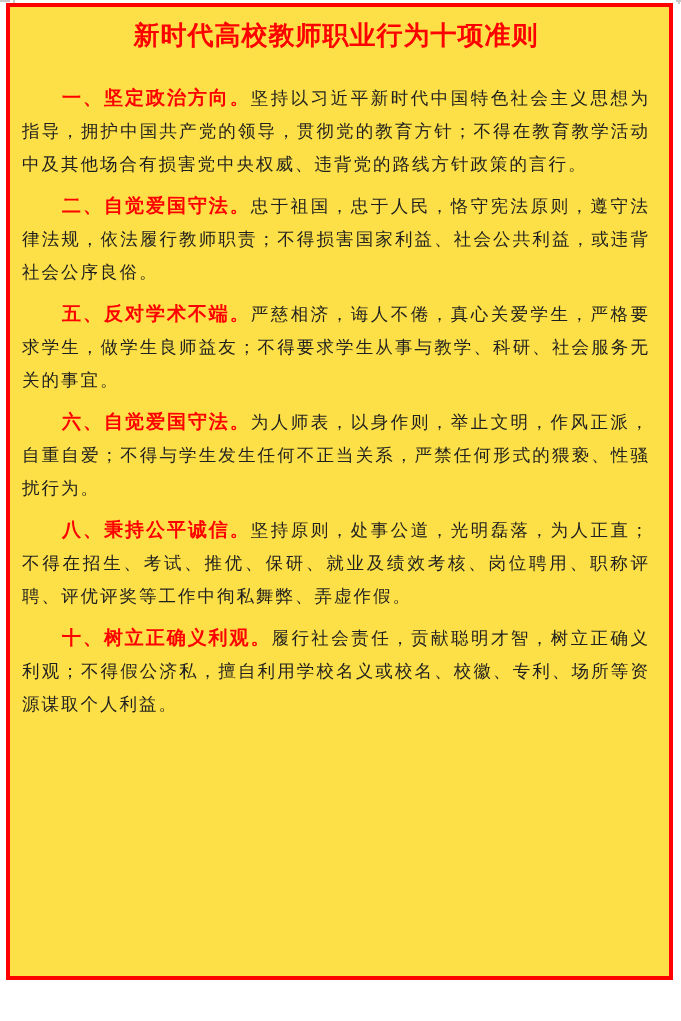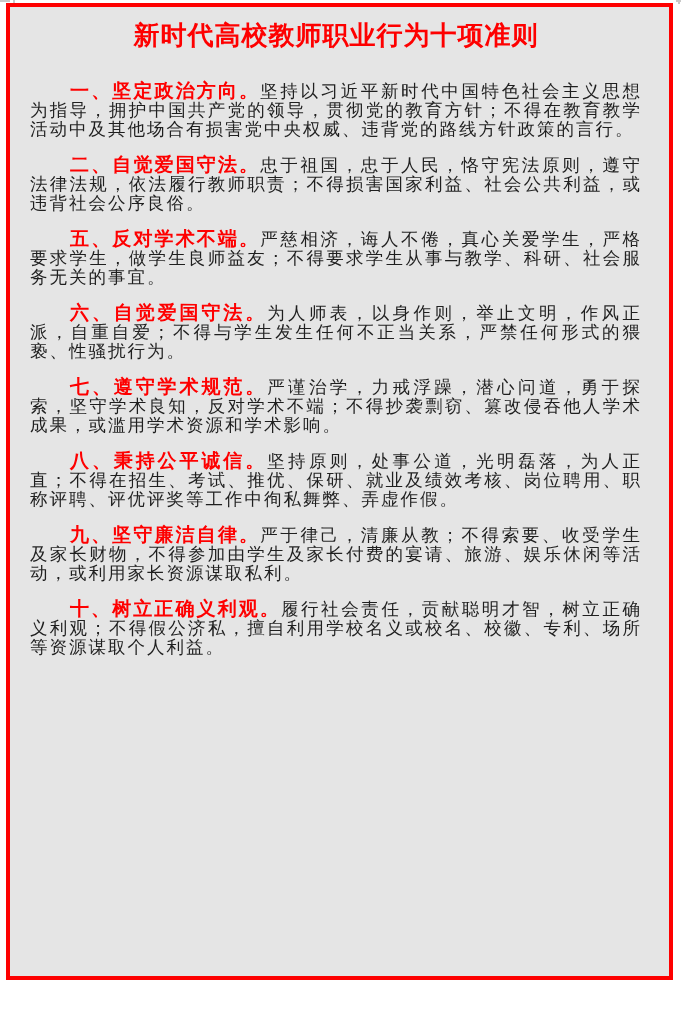--- a/index.html
+++ b/index.html
@@ -22,41 +22,41 @@
   .cm-tr-v { left: 678px; top: 0; width: 2px; height: 4px; }
 
   .frame {
     position: absolute;
     left: 6px; top: 3px;
     width: 667px; height: 977px;
     box-sizing: border-box;
     border: 4px solid var(--accent);
     padding: 0 11px 0 4px;
     overflow: hidden;
-    background: #e5e5e5;
+    background: #fde047;
   }
 
   .doc-title {
     margin: 12px 0 0 0;
     text-align: center;
     color: var(--accent);
     font-family: "Liberation Sans", sans-serif;
     font-weight: bold;
     font-size: 26px;
     line-height: 1.3;
     letter-spacing: 1px;
   }
 
   .paragraphs { margin-top: 28px; }
 
   p.para {
-    margin: 16px;
+    margin: 8px;
     color: var(--ink);
     font-size: 17.5px;
-    line-height: 19px;
+    line-height: 33px;
     letter-spacing: 2px;
     text-align: justify;
     text-justify: inter-character;
     text-indent: 40px;
   }
   p.para .head {
     font-family: "Liberation Sans", sans-serif;
     font-weight: bold;
     color: var(--accent);
     font-size: 19px;
@@ -78,21 +78,19 @@
   <p class="para"><span class="head">一、坚定政治方向。</span><span class="body-text">坚持以习近平新时代中国特色社会主义思想为指导，拥护中国共产党的领导，贯彻党的教育方针；不得在教育教学活动中及其他场合有损害党中央权威、违背党的路线方针政策的言行。</span></p>
 
   <p class="para"><span class="head">二、自觉爱国守法。</span><span class="body-text">忠于祖国，忠于人民，恪守宪法原则，遵守法律法规，依法履行教师职责；不得损害国家利益、社会公共利益，或违背社会公序良俗。</span></p>
 
 
 
   <p class="para"><span class="head">五、反对学术不端。</span><span class="body-text">严慈相济，诲人不倦，真心关爱学生，严格要求学生，做学生良师益友；不得要求学生从事与教学、科研、社会服务无关的事宜。</span></p>
 
   <p class="para"><span class="head">六、自觉爱国守法。</span><span class="body-text">为人师表，以身作则，举止文明，作风正派，自重自爱；不得与学生发生任何不正当关系，严禁任何形式的猥亵、性骚扰行为。</span></p>
 
-  <p class="para"><span class="head">七、遵守学术规范。</span><span class="body-text">严谨治学，力戒浮躁，潜心问道，勇于探索，坚守学术良知，反对学术不端；不得抄袭剽窃、篡改侵吞他人学术成果，或滥用学术资源和学术影响。</span></p>
 
   <p class="para"><span class="head">八、秉持公平诚信。</span><span class="body-text">坚持原则，处事公道，光明磊落，为人正直；不得在招生、考试、推优、保研、就业及绩效考核、岗位聘用、职称评聘、评优评奖等工作中徇私舞弊、弄虚作假。</span></p>
 
-  <p class="para"><span class="head">九、坚守廉洁自律。</span><span class="body-text">严于律己，清廉从教；不得索要、收受学生及家长财物，不得参加由学生及家长付费的宴请、旅游、娱乐休闲等活动，或利用家长资源谋取私利。</span></p>
 
   <p class="para"><span class="head">十、树立正确义利观。</span><span class="body-text">履行社会责任，贡献聪明才智，树立正确义利观；不得假公济私，擅自利用学校名义或校名、校徽、专利、场所等资源谋取个人利益。</span></p>
 </div>
 </div>
 
 </body></html>

